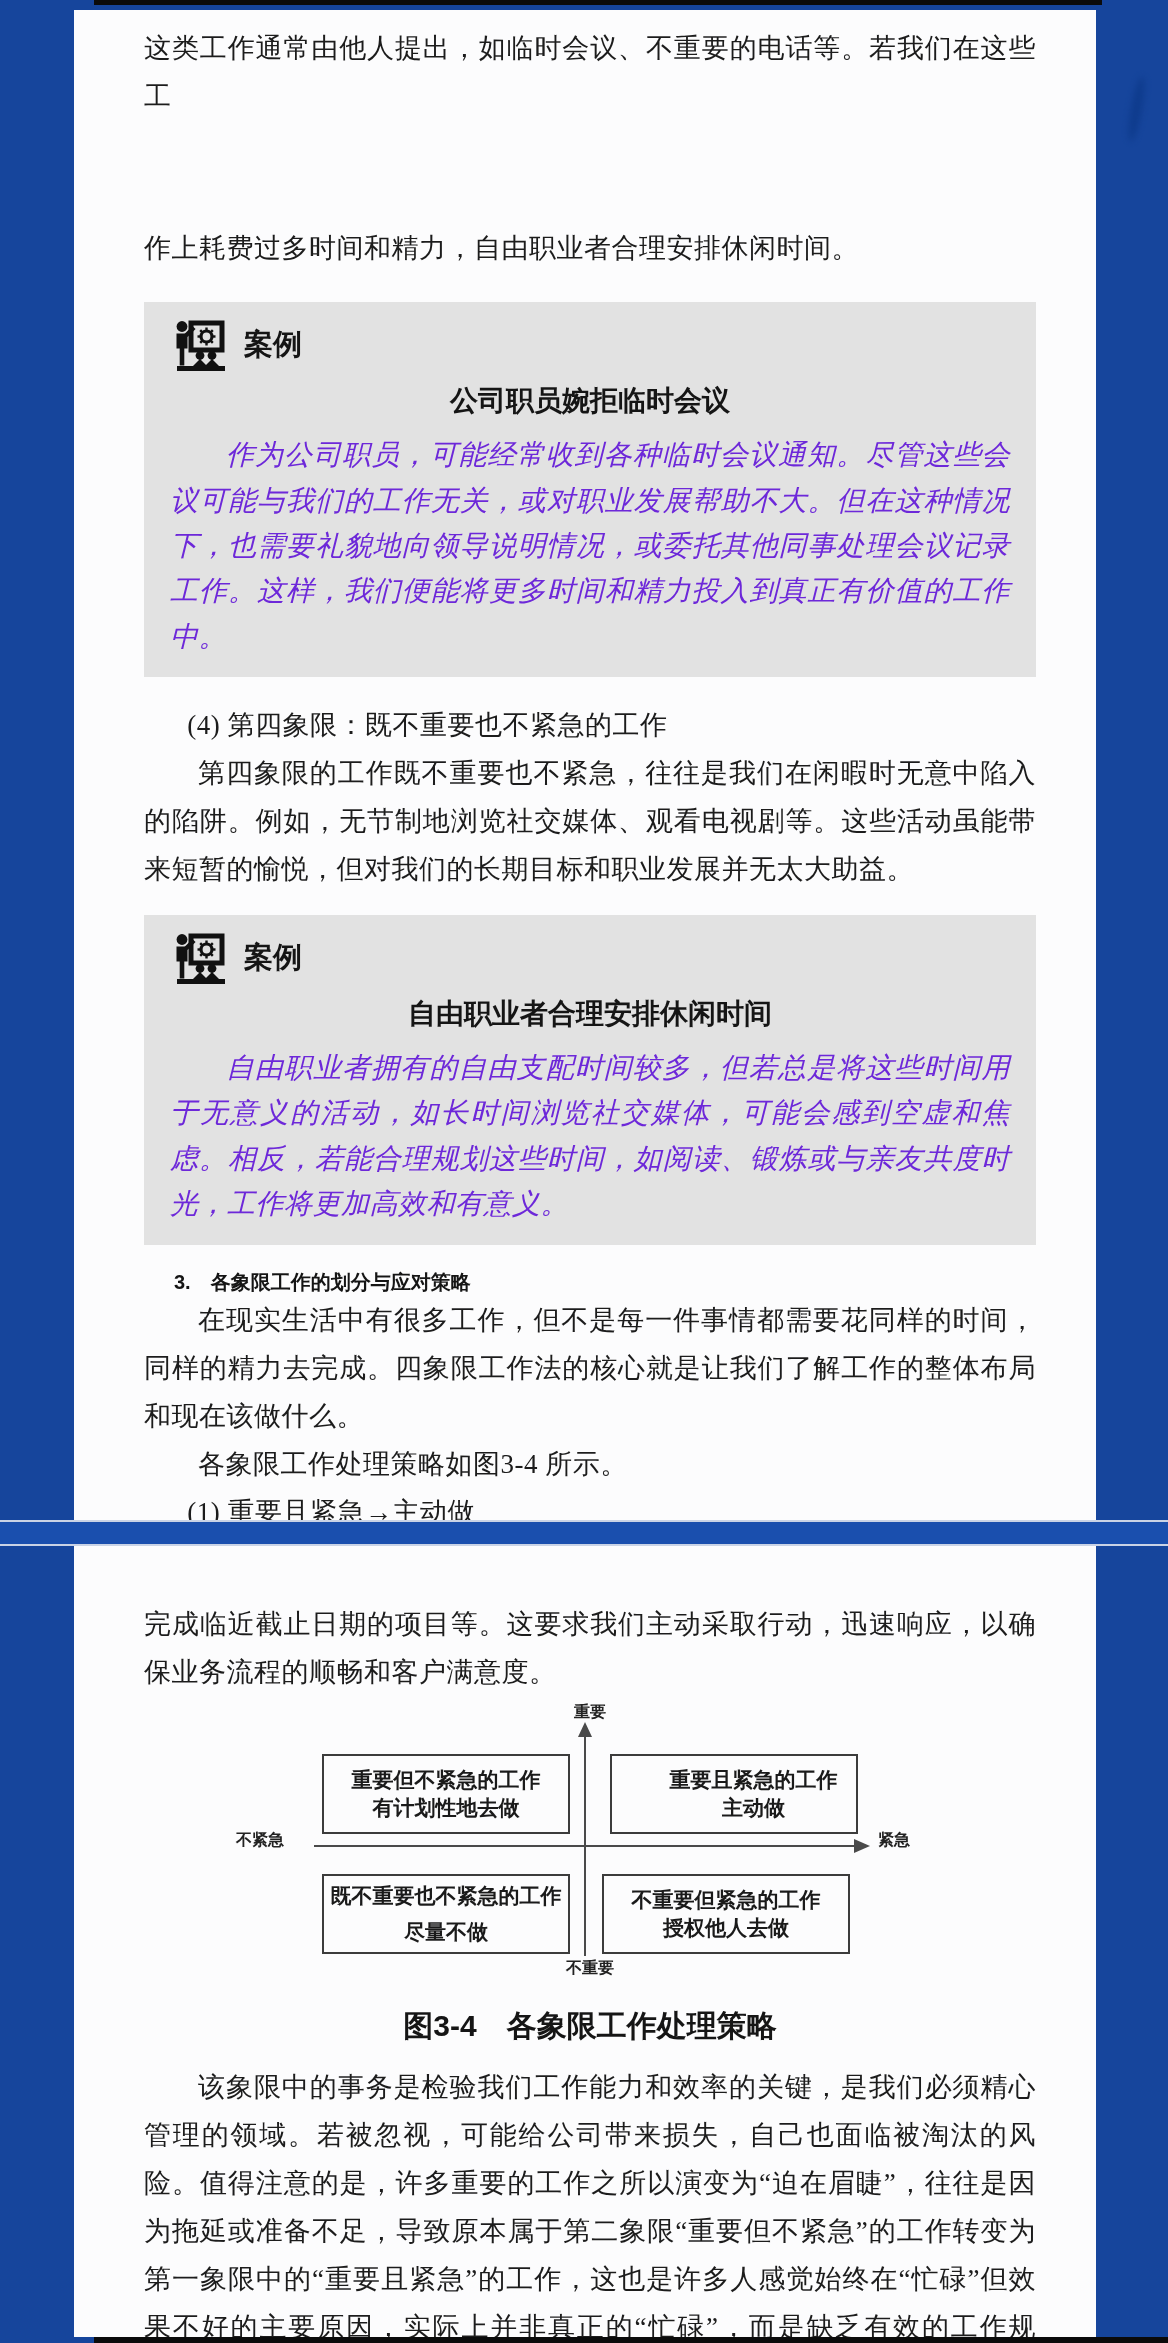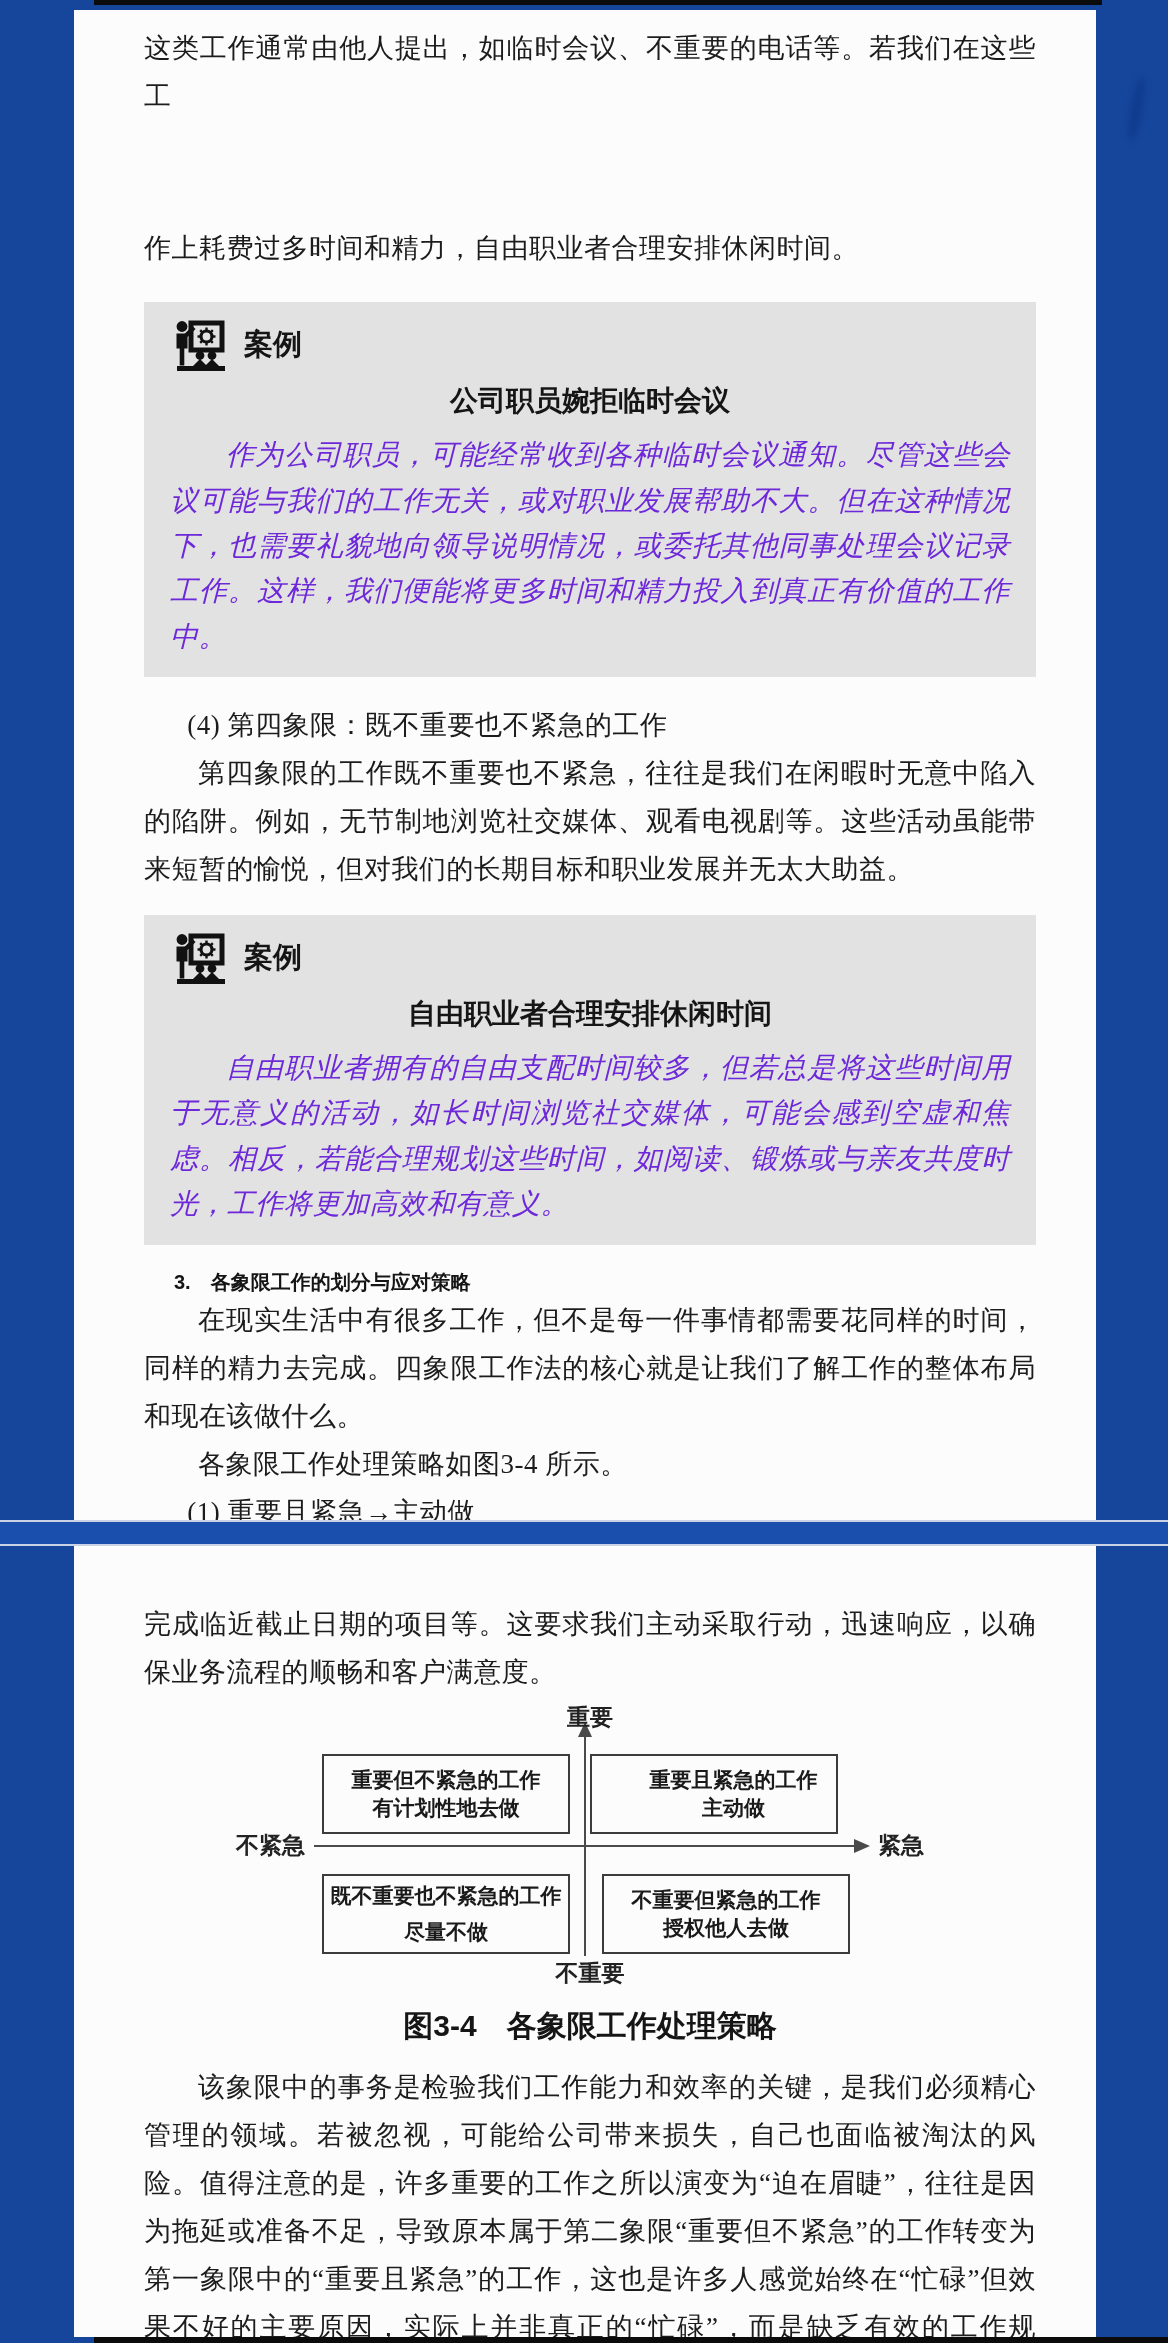--- a/index.html
+++ b/index.html
@@ -78,36 +78,36 @@
   
   .p2-opening{padding-top:54px;}
 
   
   .figure{margin-top:10px;}
   .fig-plot{position:relative;width:720px;height:290px;margin:0 auto;}
   .fig-axes{position:absolute;left:0;top:0;}
   .fig-label{
     position:absolute;
     font-family:"Liberation Sans","DejaVu Sans",sans-serif;
-    font-weight:700;font-size:23px;color:#222;
+    font-weight:700;font-size:16px;color:#222;
   }
   .fig-label-top{left:0;right:0;top:-4px;text-align:center;}
   .fig-label-bottom{left:0;right:0;top:252px;text-align:center;}
   .fig-label-left{left:6px;top:124px;}
   .fig-label-right{left:648px;top:124px;}
   .quad{
     position:absolute;width:248px;height:80px;
     border:2px solid #3c3c3c;background:#fcfcfd;
     display:flex;flex-direction:column;align-items:center;justify-content:center;
     font-family:"Liberation Sans","DejaVu Sans",sans-serif;
     font-weight:700;font-size:21px;line-height:1.35;color:#1a1a1a;
     box-sizing:border-box;text-align:center;
   }
   .quad-tl{left:92px;top:48px;}
-  .quad-tr{left:360px;top:48px;padding-left:39px;}
+  .quad-tr{left:380px;top:48px;padding-left:39px;}
   .quad-bl{left:92px;top:168px;gap:8px;}
   .quad-br{left:372px;top:168px;}
   .fig-caption{
     text-align:center;
     font-family:"Liberation Sans","DejaVu Sans",sans-serif;
     font-weight:700;font-size:30px;color:#151515;
     margin:10px 0 0 0;
   }
   .closing{margin-top:16px;}
 </style>

